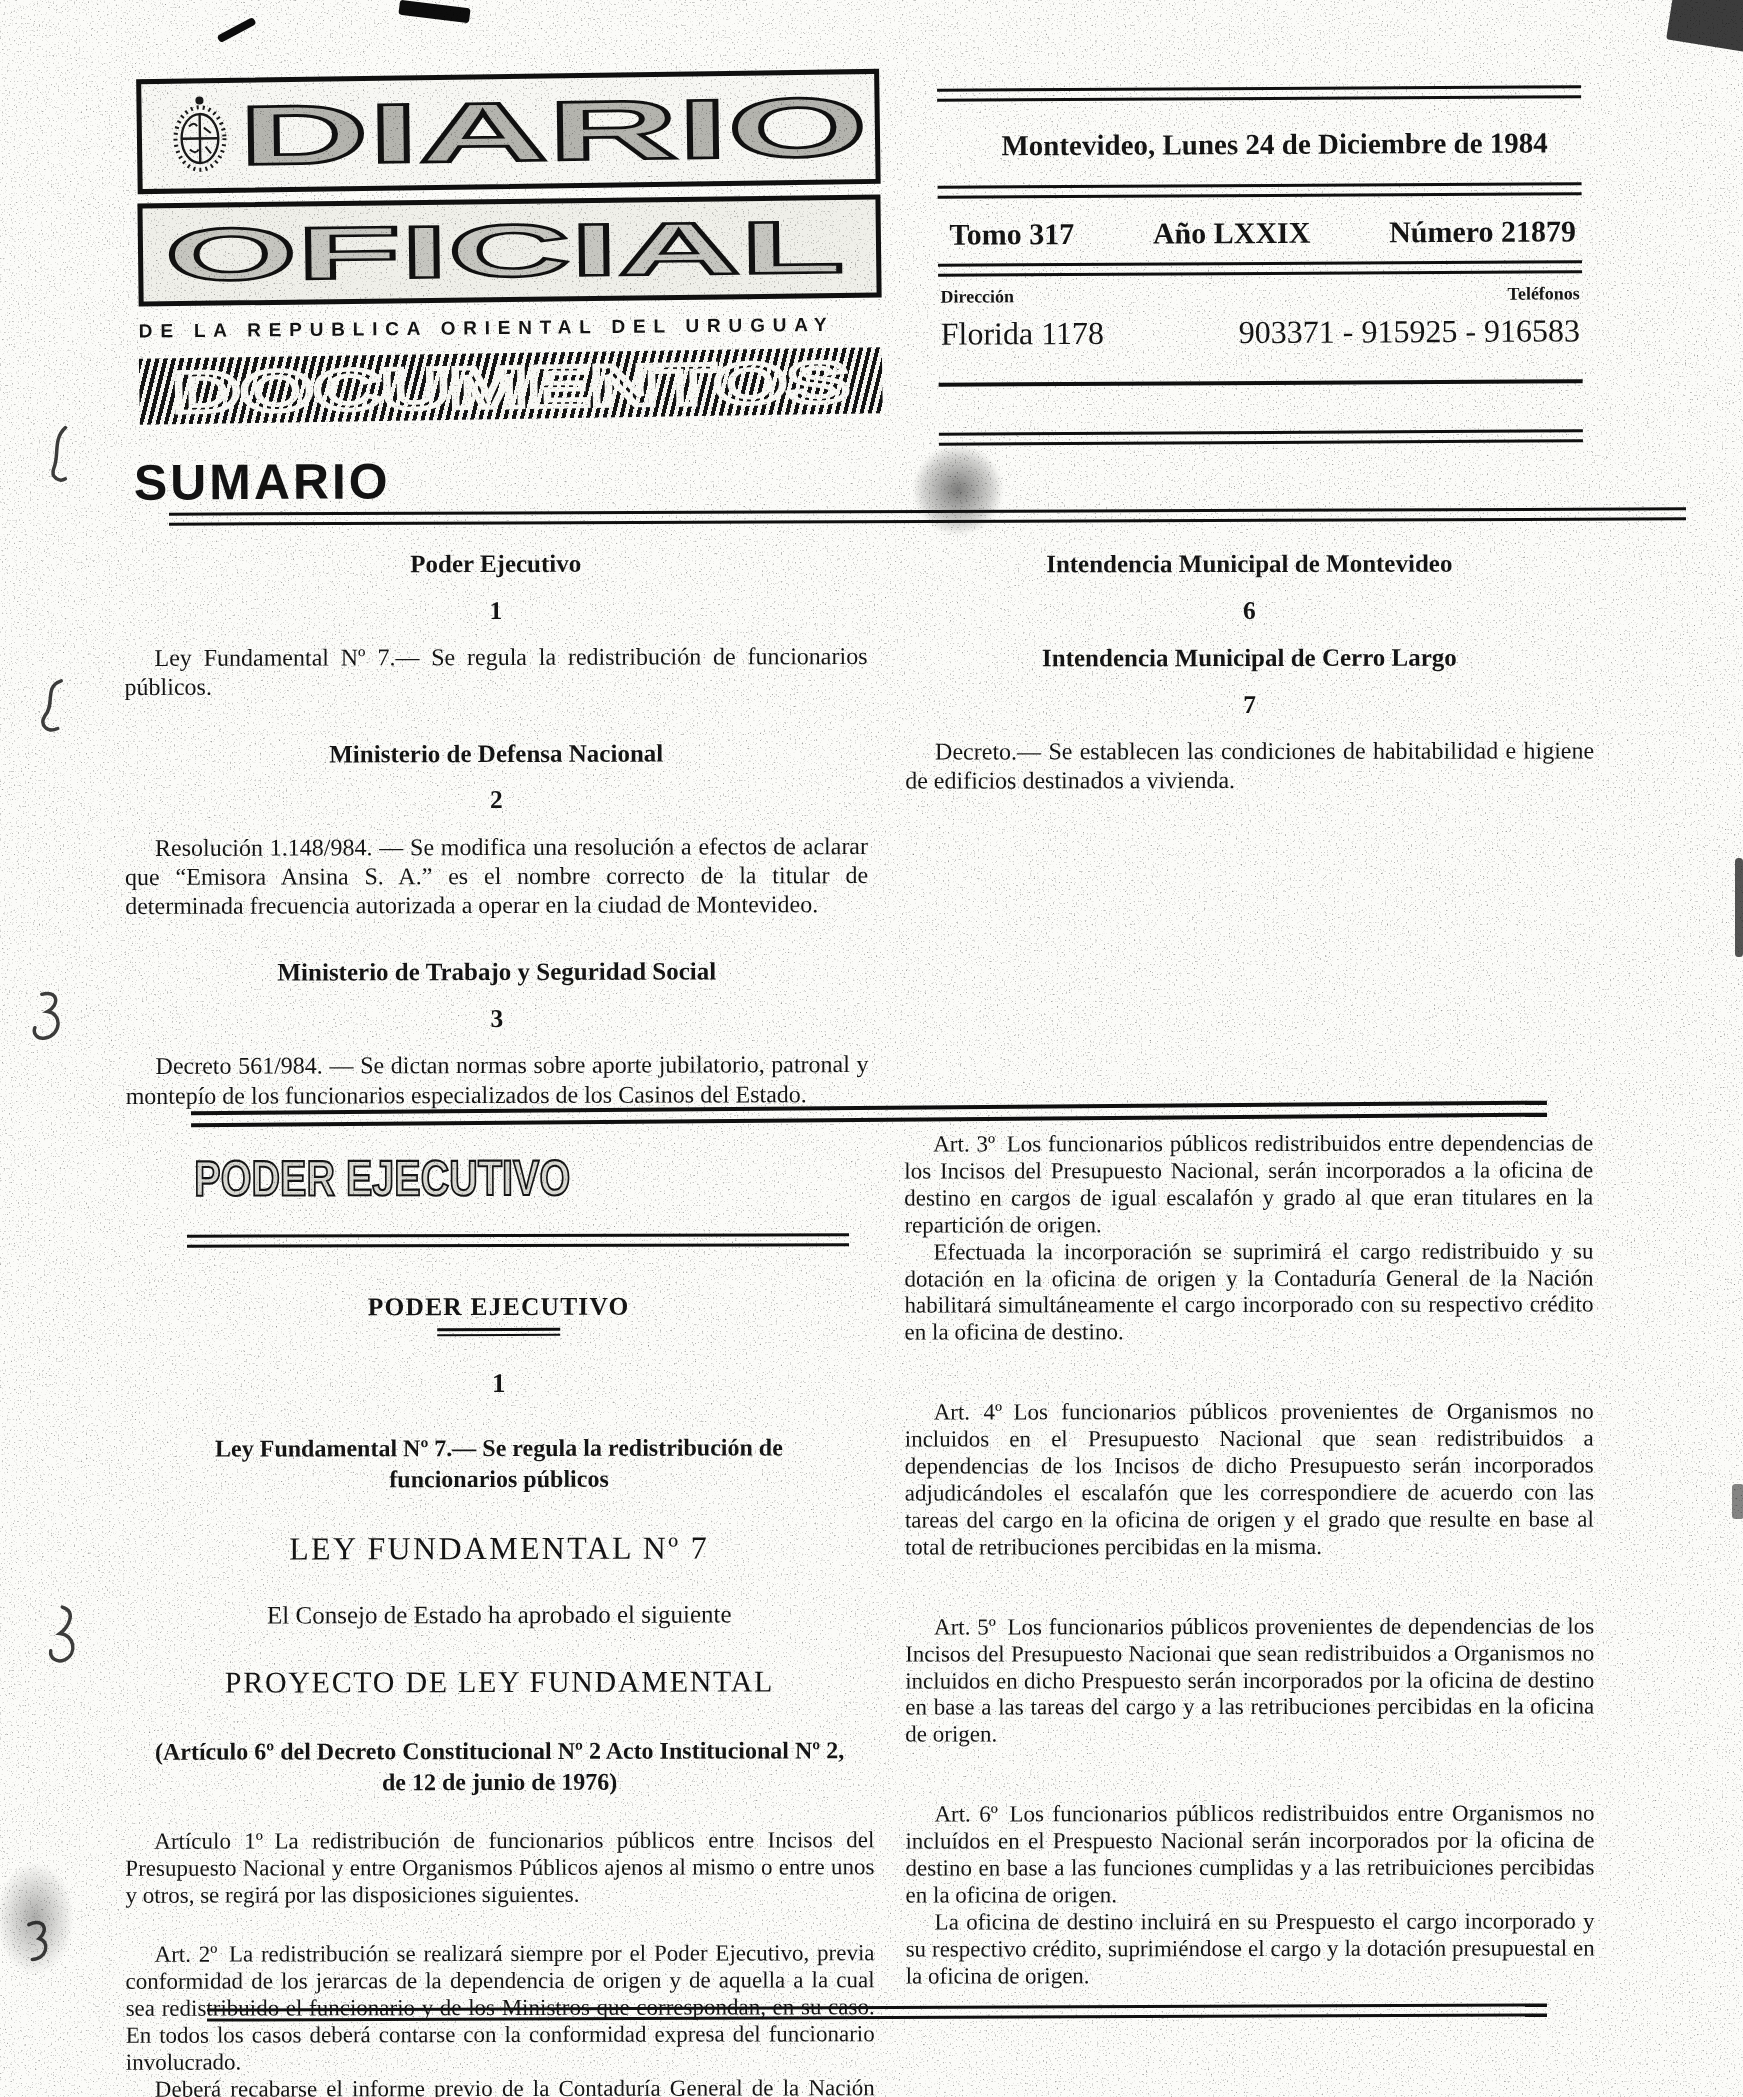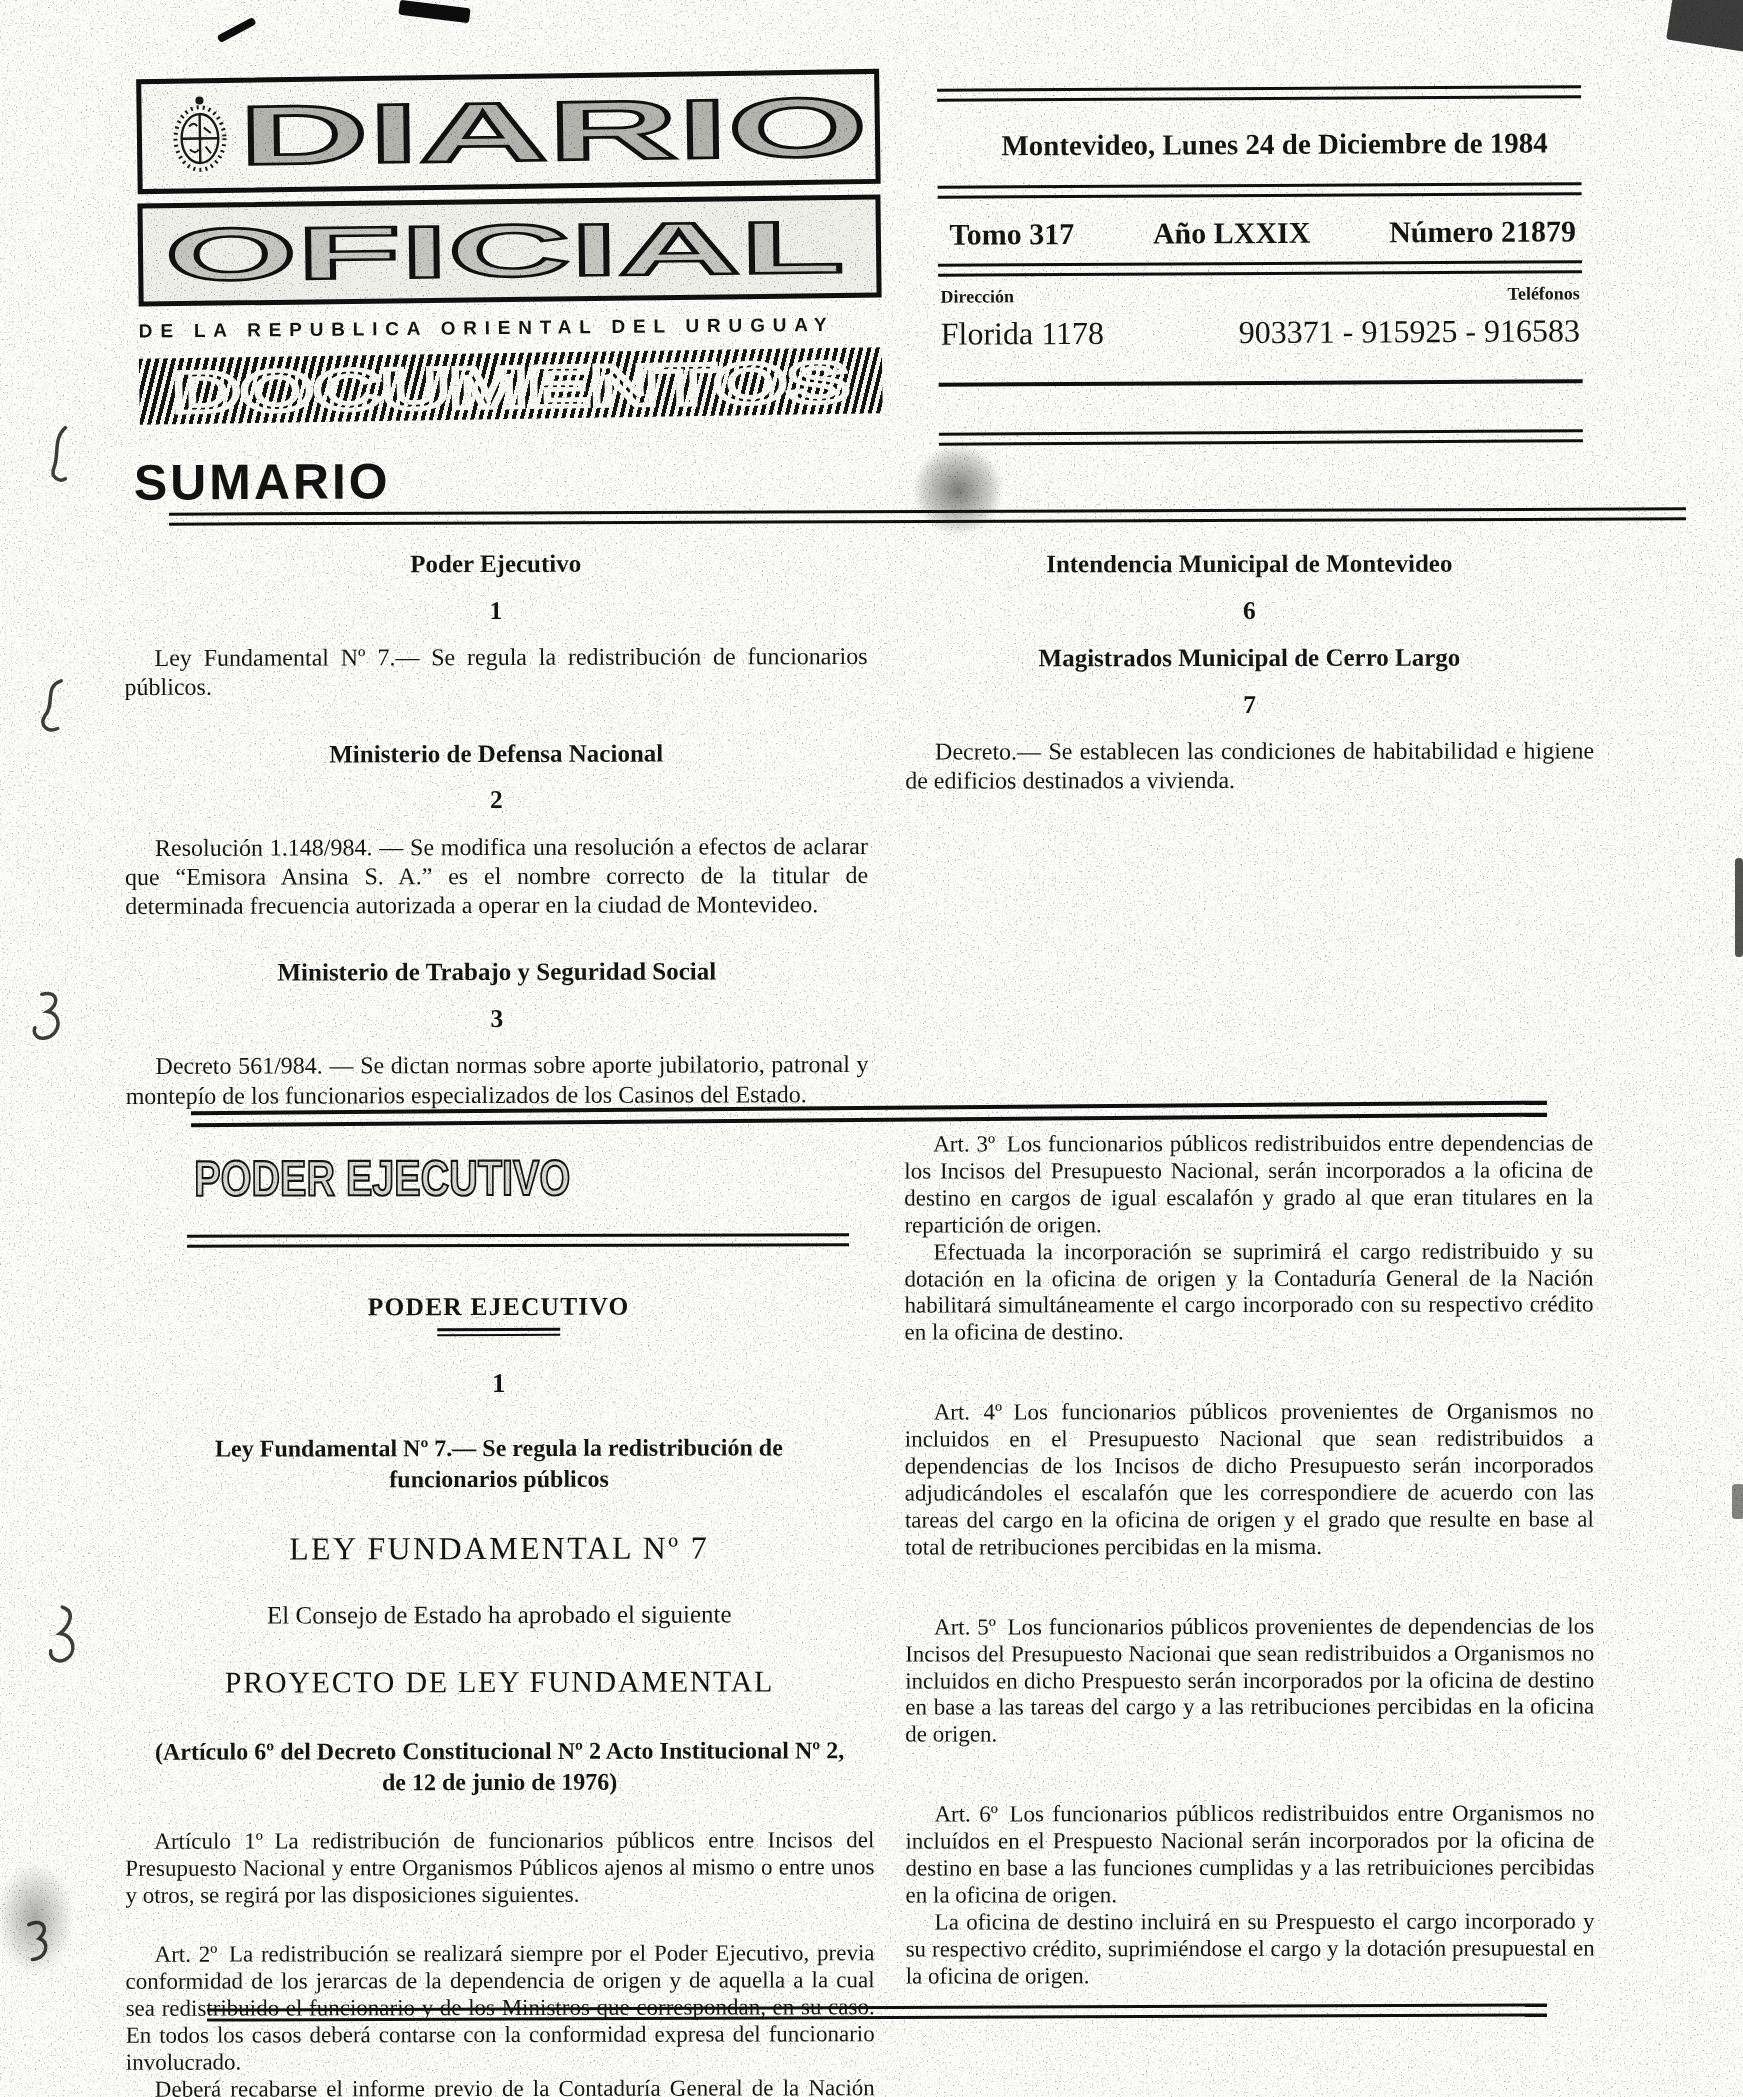--- a/index.html
+++ b/index.html
@@ -171,21 +171,21 @@
 </div>
   <div class="sum-col right" id="sum-right">
 
 
   <div class="sum-block">
     <div class="sum-heading">Intendencia Municipal de Montevideo</div>
     <div class="sum-number">6</div>
   </div>
 
   <div class="sum-block">
-    <div class="sum-heading">Magistrados Municipal de Cerro Largo</div>
+    <div class="sum-heading">Intendencia Municipal de Cerro Largo</div>
     <div class="sum-number">7</div>
     <p class="sum-entry">Decreto.— Se establecen las condiciones de habitabilidad e higiene de edificios destinados a vivienda.</p>
   </div>
 </div>
 
   <div class="dbl rule-mid"></div>
 
   <div class="body-left">
     <svg class="big-title-svg" viewBox="0 0 660 92" preserveAspectRatio="none">
       <text x="4" y="74" font-family="Liberation Sans, sans-serif" font-weight="bold" font-size="82" fill="#d8d8d2" stroke="#151515" stroke-width="3.5" textLength="648" lengthAdjust="spacingAndGlyphs">PODER EJECUTIVO</text>

